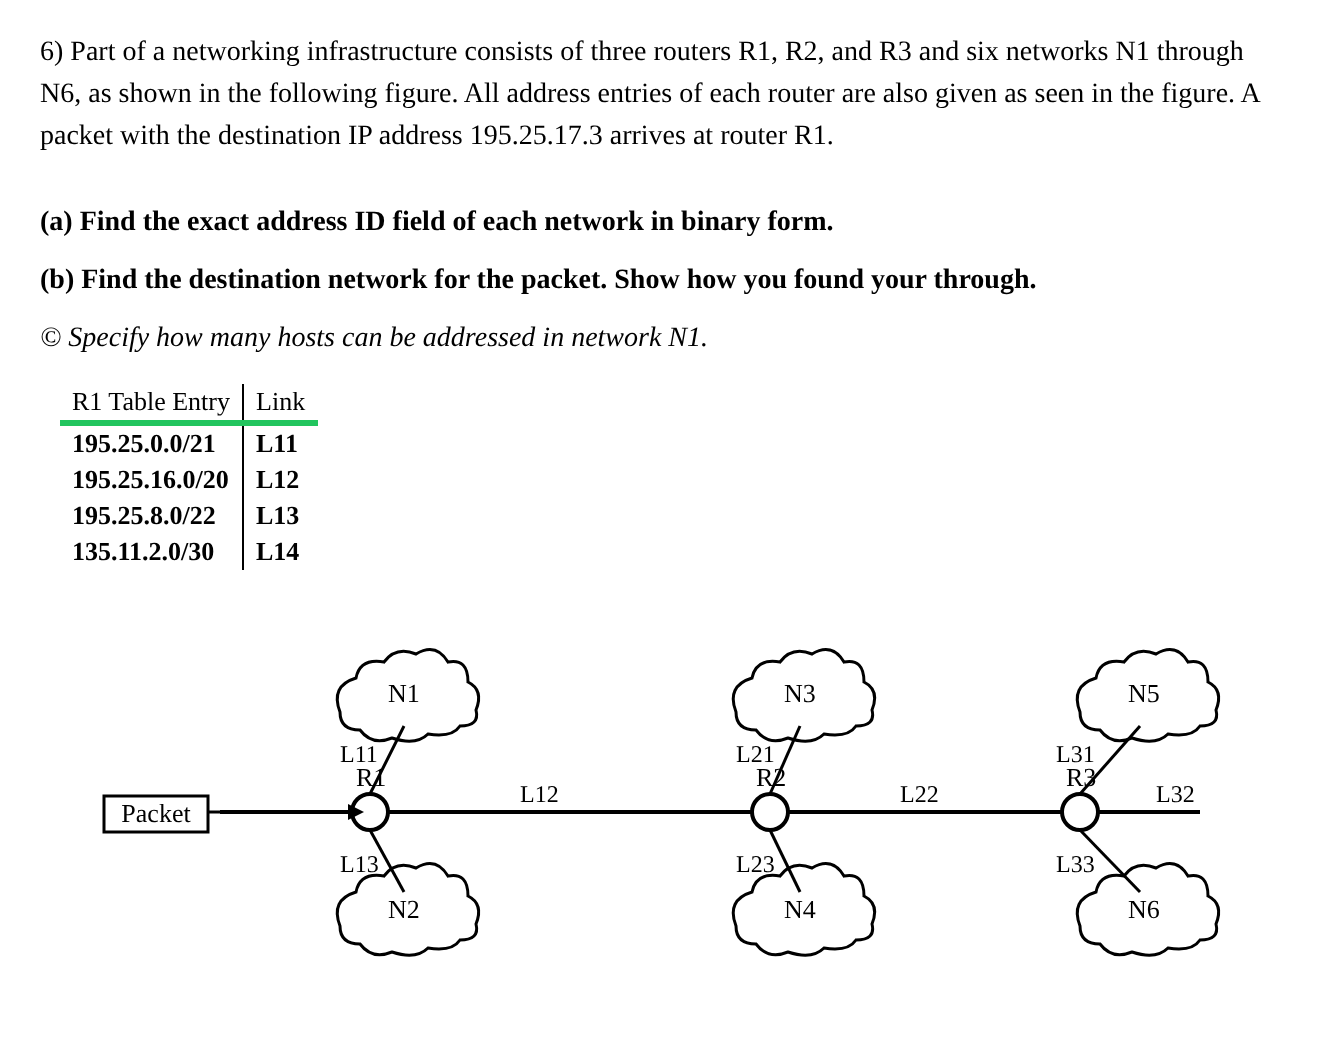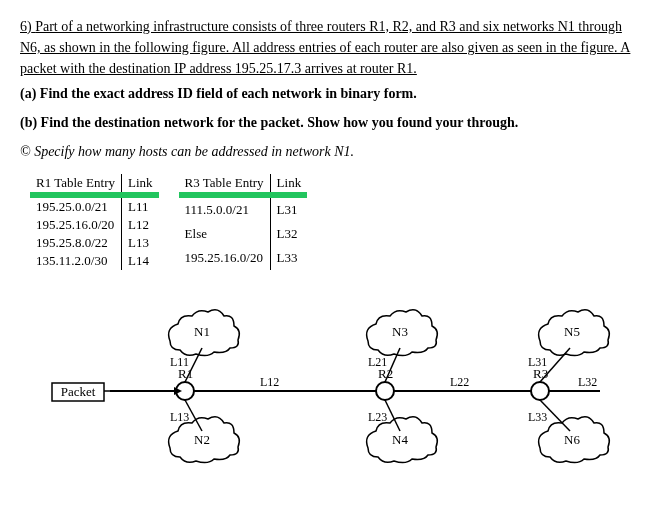--- a/index.html
+++ b/index.html
@@ -6,23 +6,22 @@
     body {
       font-family: "Times New Roman", Times, serif;
       font-size: 14px;
       background: #fff;
       color: #000;
       width: 665px;
       min-height: 528px;
       padding: 16px 20px;
     }
     .problem-text {
-      margin-bottom: 4px;
+      margin-bottom: 22px;
       line-height: 1.5;
-      text-decoration: underline;
     }
     .sub-question {
       margin-bottom: 8px;
       line-height: 1.5;
     }
     .sub-question b {
       font-weight: bold;
     }
     .copyright-question {
       margin-bottom: 12px;
@@ -35,28 +34,29 @@
       flex-direction: row;
       gap: 20px;
       margin-bottom: 16px;
       margin-left: 10px;
     }
     .router-table {
       border-collapse: collapse;
       font-size: 13px;
     }
     .router-table th {
-      border-bottom: 6px solid #22c55e;
+      border-bottom: 3px solid #22c55e;
       padding: 1px 6px;
       text-align: left;
       font-weight: normal;
     }
     .router-table td {
       padding: 1px 6px;
       text-align: left;
+      font-weight: bold;
     }
     .router-table .col-link {
       border-left: 1px solid #000;
     }
     
     .diagram {
       position: relative;
       width: 620px;
       height: 190px;
       margin-left: 10px;
@@ -112,42 +112,20 @@
         <td class="col-link">L13</td>
       </tr>
       <tr>
         <td>135.11.2.0/30</td>
         <td class="col-link">L14</td>
       </tr>
     </tbody>
   </table>
 
 
-  <table class="router-table">
-    <thead>
-      <tr>
-        <th>R3 Table Entry</th>
-        <th class="col-link">Link</th>
-      </tr>
-    </thead>
-    <tbody>
-      <tr>
-        <td>111.5.0.0/21</td>
-        <td class="col-link">L31</td>
-      </tr>
-      <tr>
-        <td>Else</td>
-        <td class="col-link">L32</td>
-      </tr>
-      <tr>
-        <td>195.25.16.0/20</td>
-        <td class="col-link">L33</td>
-      </tr>
-    </tbody>
-  </table>
 </div>
 
 <div class="diagram">
 
   <svg class="diagram-svg" viewBox="0 0 620 190">
 
     <line x1="80" y1="105" x2="570" y2="105" stroke="#000" stroke-width="2"></line>
 
     <g>
       <path d="M140,55 Q135,42 148,38 Q150,28 162,30 Q168,22 178,26 Q188,20 194,30 Q204,28 204,40 Q212,44 208,54 Q210,62 200,62 Q196,68 184,66 Q178,72 166,68 Q156,72 150,64 Q140,64 140,55 Z" fill="white" stroke="#000" stroke-width="1.5"></path>

